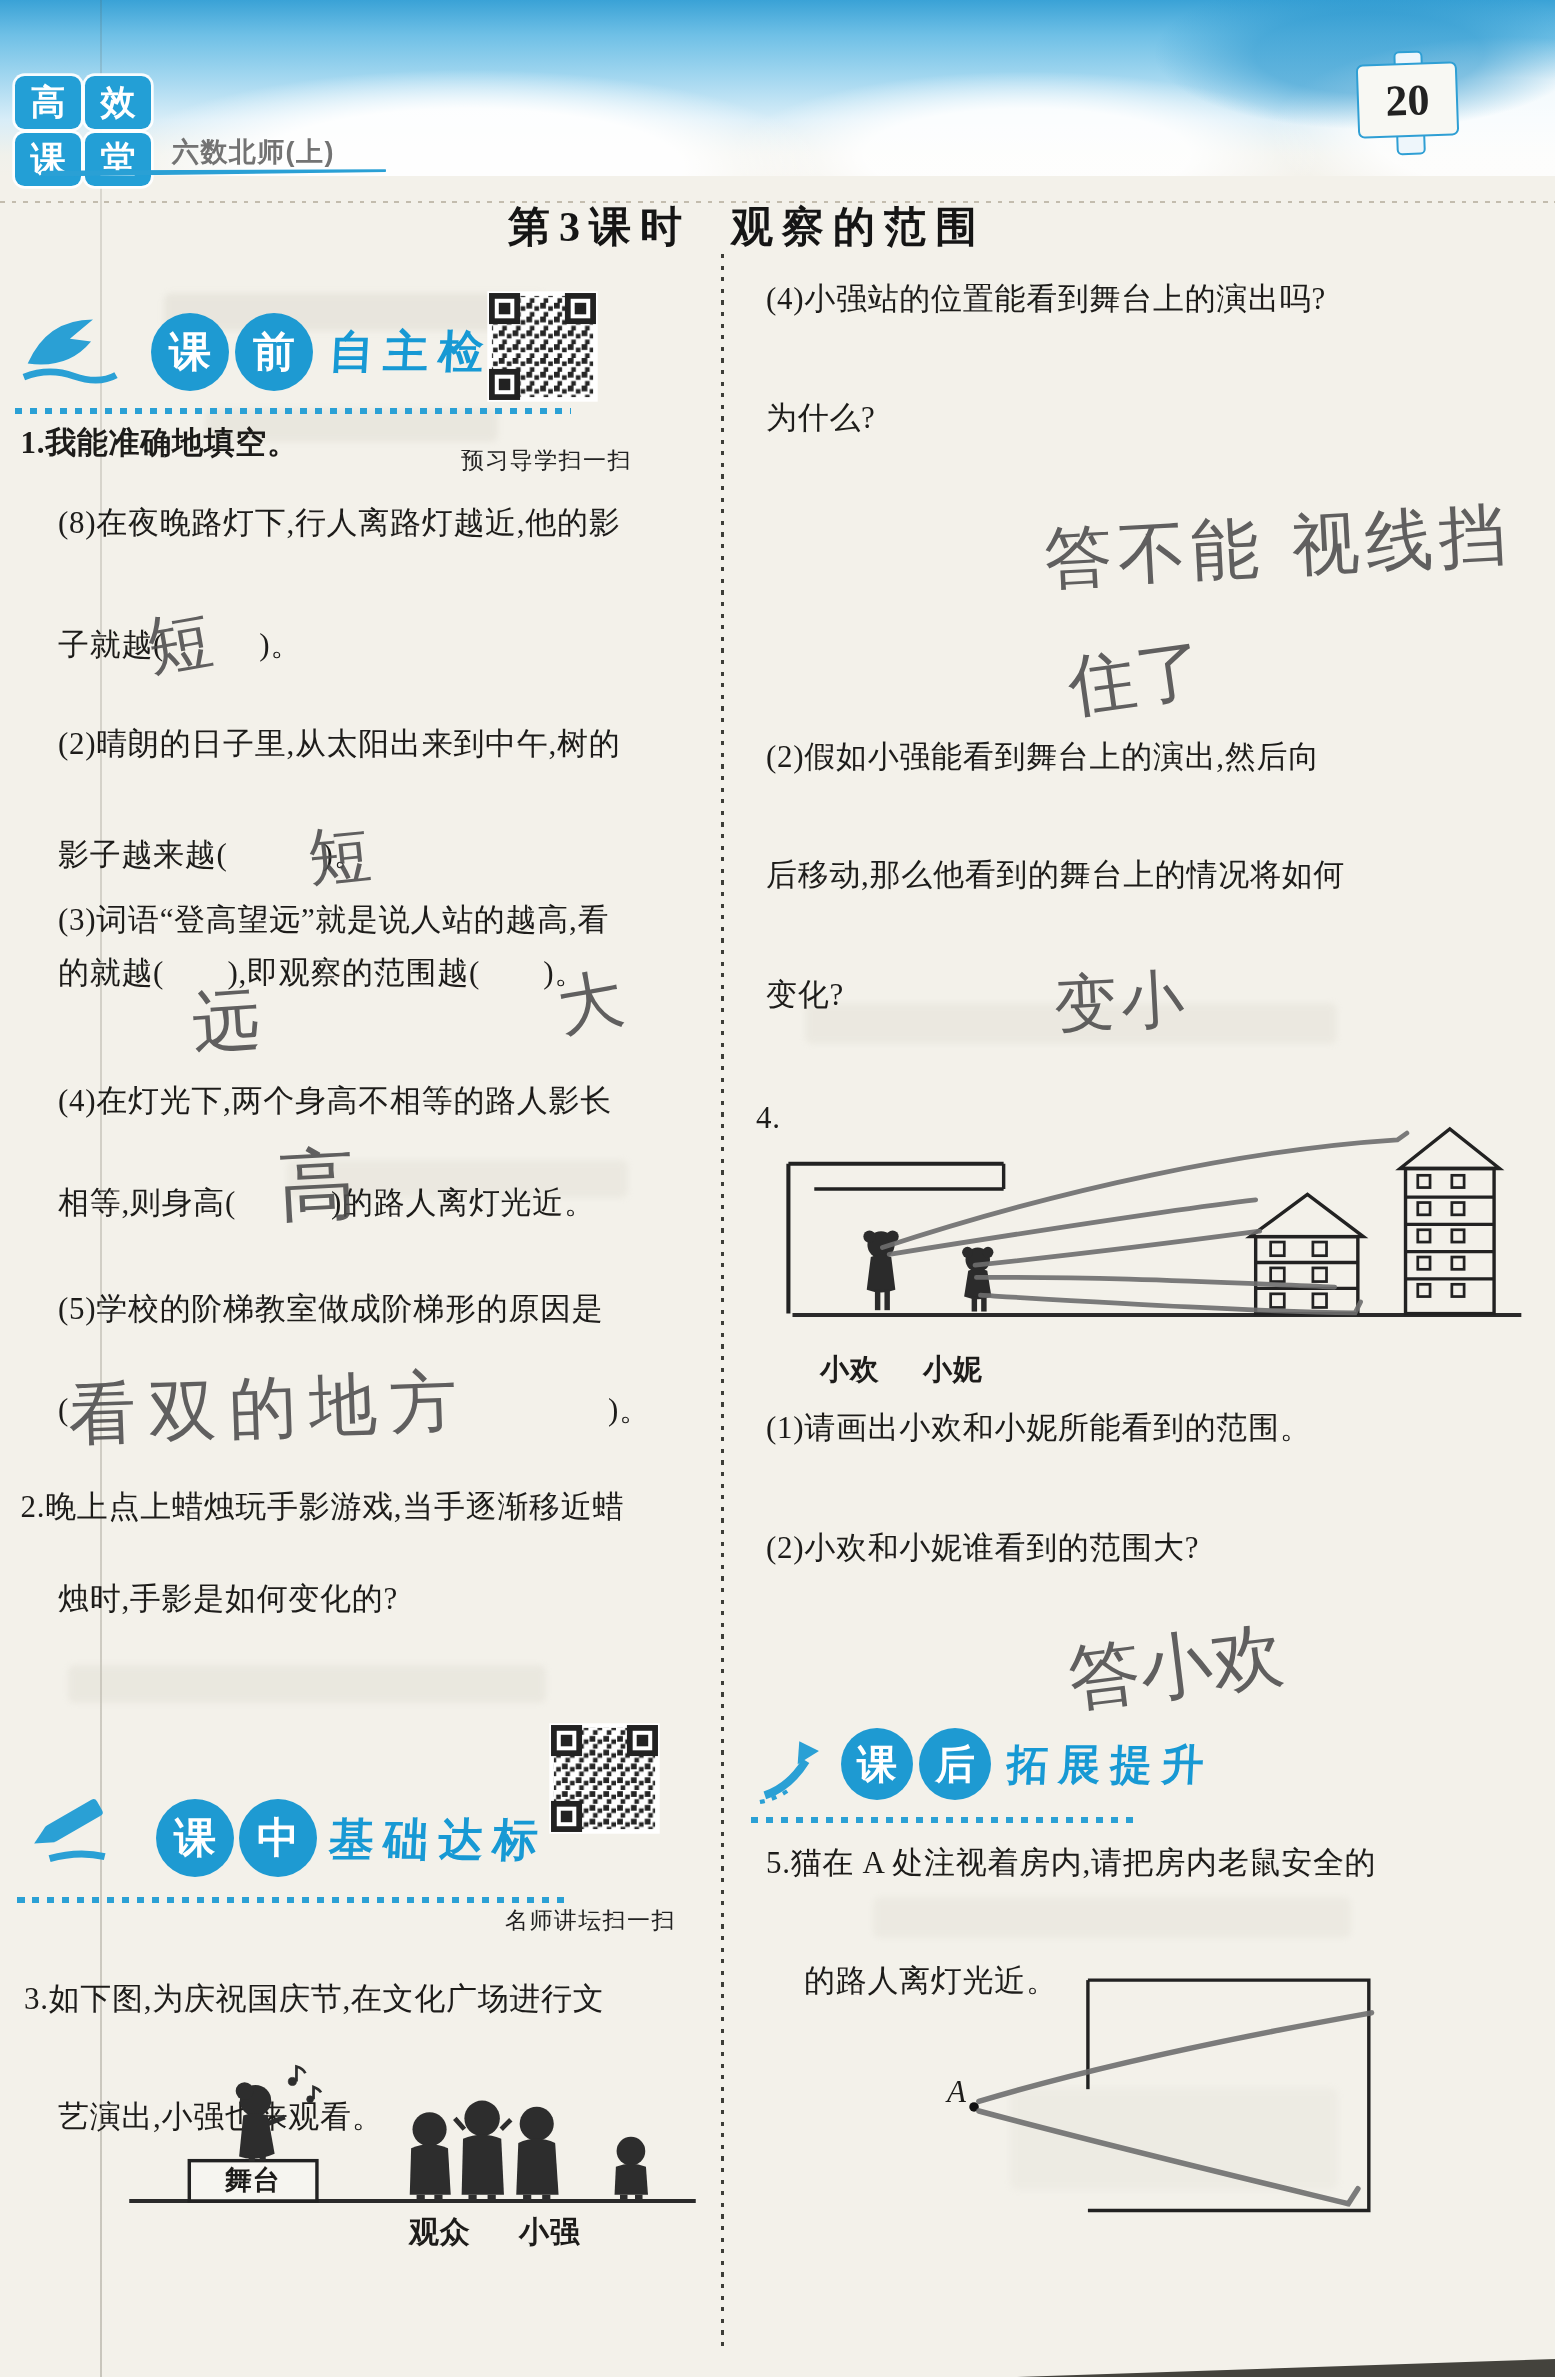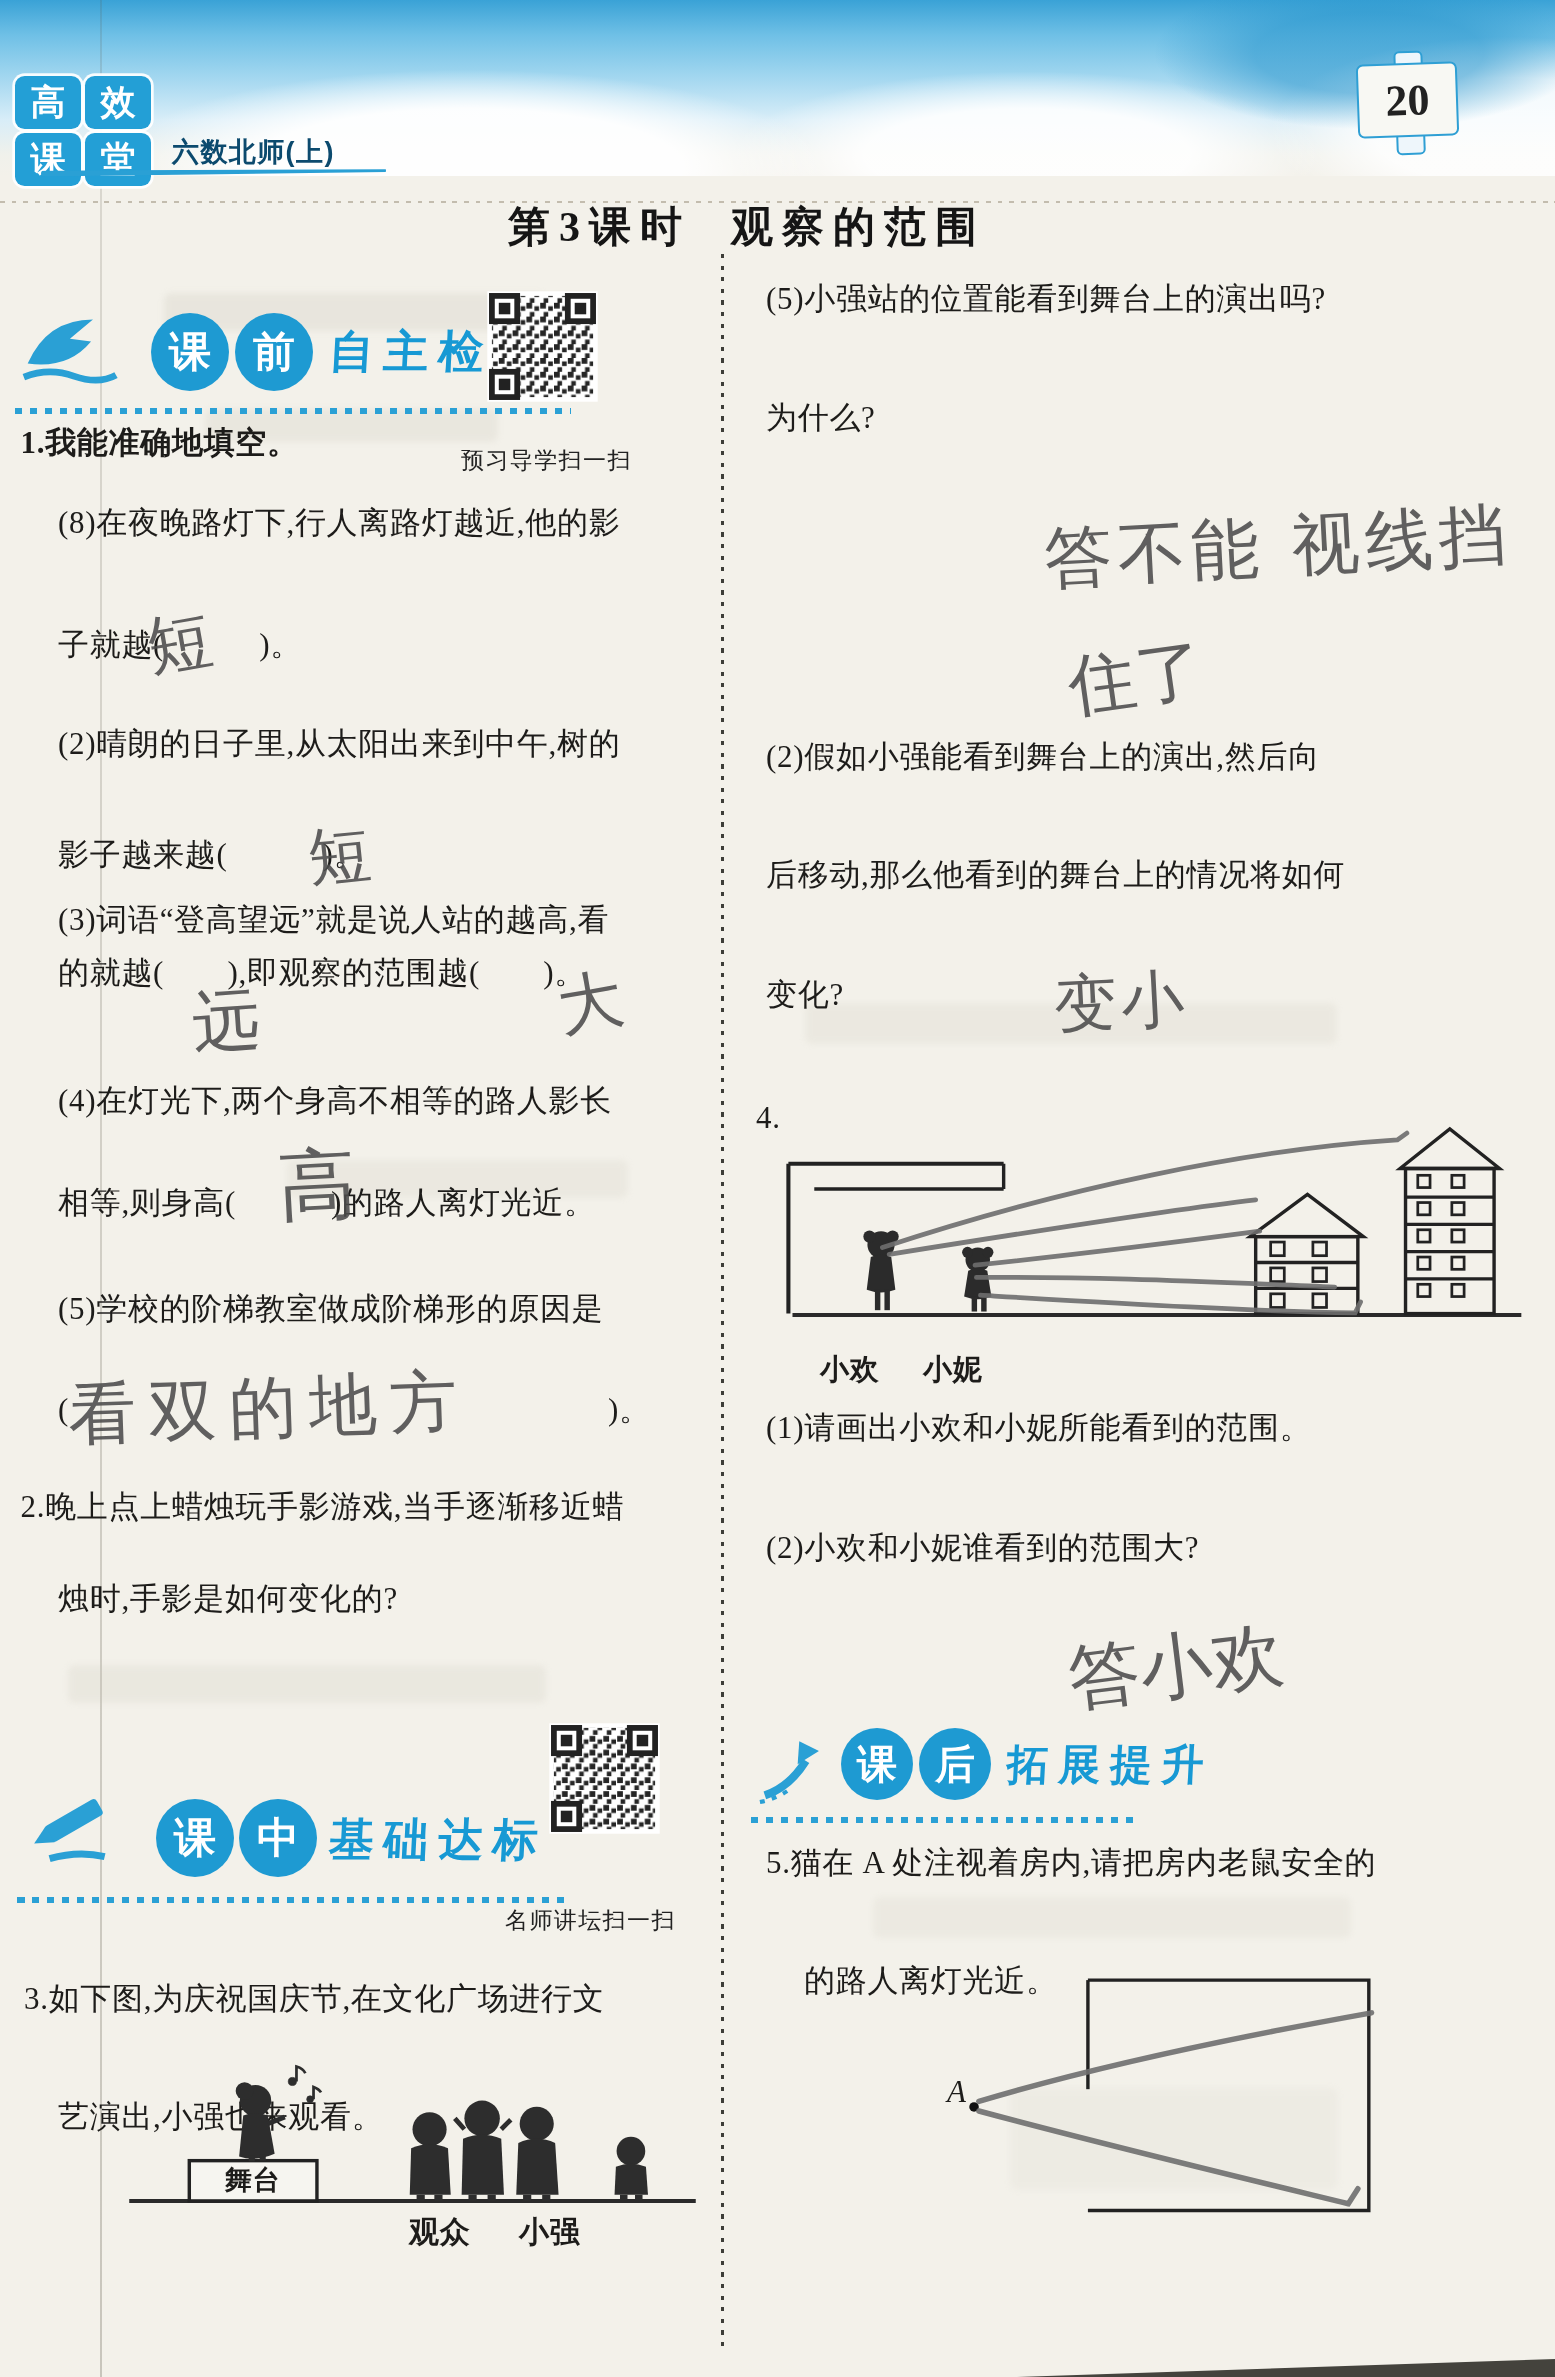--- a/index.html
+++ b/index.html
@@ -24,21 +24,21 @@
          background:repeating-linear-gradient(90deg,#b3ab9a 0 4.8px,transparent 4.8px 11.6px);}
   .vdots{position:absolute;left:721px;top:254px;width:3.4px;height:2100px;
          background:repeating-linear-gradient(180deg,#3d3d38 0 4.1px,transparent 4.1px 11.6px);}
   .crease{position:absolute;left:100px;top:0;width:2px;height:2377px;
           background:linear-gradient(180deg,rgba(90,85,70,.16),rgba(90,85,70,.28));}
   
   .logo{left:15px;top:76px;width:138px;height:115px;display:grid;grid-template-columns:66px 66px;
         grid-template-rows:53px 53px;gap:4.1px;}
   .logo .tile{background:#239fd6;border-radius:9.6px;box-shadow:0 0 0 2.7px rgba(255,255,255,.92);
         color:#fff;font:700 35px "Liberation Sans",sans-serif;display:flex;align-items:center;justify-content:center;}
-  .edition{left:172px;top:134px;font:700 27px "Liberation Sans",sans-serif;color:#0c4a6e;letter-spacing:1.4px;}
+  .edition{left:172px;top:134px;font:700 27px "Liberation Sans",sans-serif;color:#737373;letter-spacing:1.4px;}
   .swoosh{left:41px;top:169px;width:345px;height:6.1px;background:#2aa0d5;border-radius:3.4px;
           clip-path:polygon(0 0,100% 28%,100% 72%,0 100%);transform:rotate(-.5deg);}
   
   .pnum{left:1357px;top:63px;width:102px;height:75px;transform:rotate(-2deg);}
   .pnum .ribbon{position:absolute;left:38px;top:-12.3px;width:24.6px;height:100px;border:2.7px solid #2f9fd4;
         border-radius:5.5px;background:#eef6fb;}
   .pnum .plate{position:absolute;left:0;top:0;width:97px;height:70px;border:2.7px solid #2f9fd4;border-radius:6.8px;
         background:#f8f8f3;display:flex;align-items:center;justify-content:center;
         font:700 44px "Liberation Serif",serif;color:#222;}
   
@@ -226,21 +226,21 @@
     <circle cx="750" cy="132" r="21"></circle>
     <path d="M728 155 Q750 146 772 155 L775 196 H726 Z"></path>
     <rect x="734" y="196" width="11" height="8"></rect>
       <rect x="756" y="196" width="11" height="8"></rect>
   </g>
 </svg>
 <div class="t b" style="left:225px;top:2162px;font-size:27px">舞台</div>
 <div class="t b" style="left:409px;top:2212px;font-size:30px">观众</div>
 <div class="t b" style="left:519px;top:2212px;font-size:30px">小强</div>
 
-<div class="t" style="left:766px;top:278px">(5)小强站的位置能看到舞台上的演出吗?</div>
+<div class="t" style="left:766px;top:278px">(4)小强站的位置能看到舞台上的演出吗?</div>
 <div class="t" style="left:766px;top:397px">为什么?</div>
 <div class="hw" style="left:1044px;top:502px;font-size:68px;letter-spacing:5.5px;transform:rotate(-3deg)">答不能 视线挡</div>
 <div class="hw" style="left:1068px;top:633px;font-size:68px;transform:rotate(-8deg)">住了</div>
 
 <div class="t" style="left:766px;top:736px">(2)假如小强能看到舞台上的演出,然后向</div>
 <div class="t" style="left:766px;top:854px">后移动,那么他看到的舞台上的情况将如何</div>
 <div class="t" style="left:766px;top:974px">变化?</div>
 <div class="hw" style="left:1054px;top:959px;font-size:63px;letter-spacing:4.1px;transform:rotate(-3deg)">变小</div>
 
 <div class="t" style="left:756px;top:1100px">4.</div>

